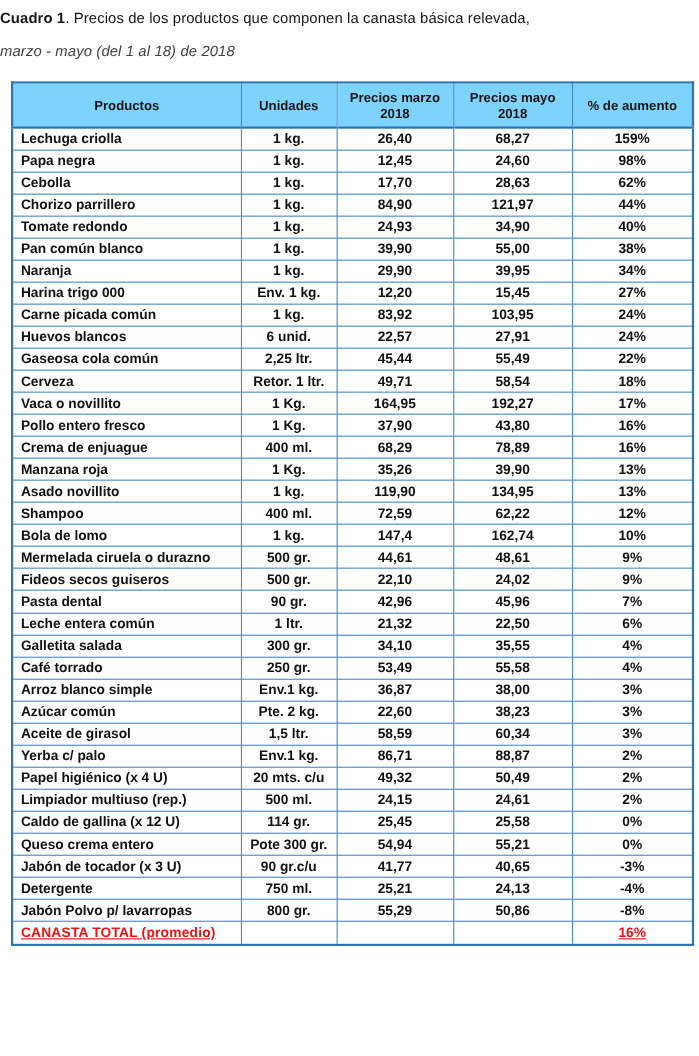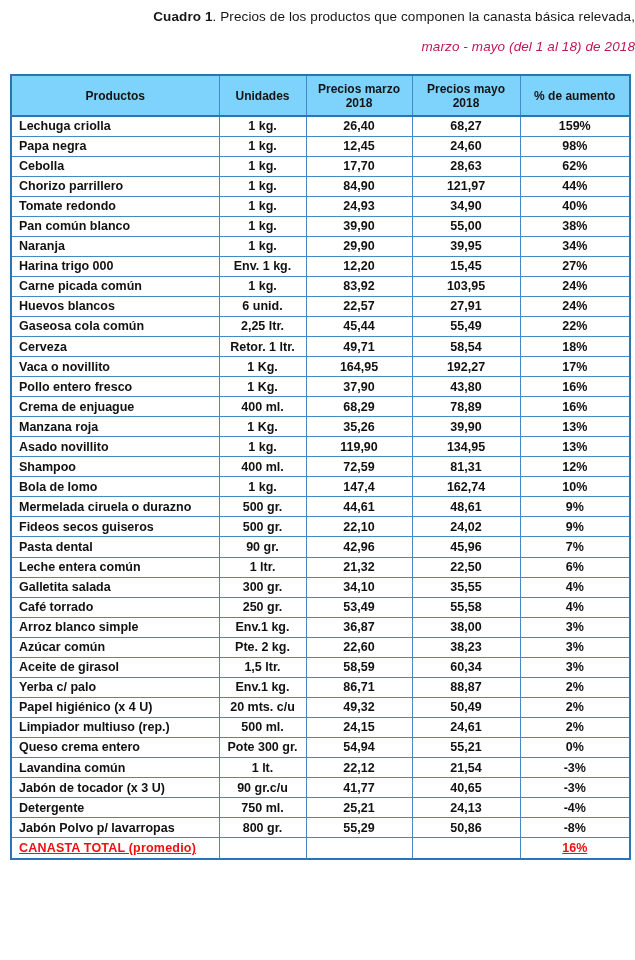--- a/index.html
+++ b/index.html
@@ -5,29 +5,29 @@
   * { margin: 0; padding: 0; box-sizing: border-box; }
   html, body { background: #ffffff; }
   body {
     width: 635px; height: 960px;
     font-family: "Liberation Sans", sans-serif;
     color: #111111;
     overflow: hidden;
   }
   .page { width: 635px; height: 960px; padding-top: 8px; }
 
-  .title-block { text-align: right; padding-left: 32px; }
+  .title-block { text-align: left; }
   .title-line1 {
     font-size: 13.5px; line-height: 17px; color: #161616;
     margin-bottom: 13px; letter-spacing: .1px;
   }
   .title-line1 .t-bold { font-weight: bold; }
   .title-line2 {
     font-size: 13.5px; line-height: 17px; font-style: italic;
-    color: #be185d; margin-bottom: 19px; letter-spacing: .1px; margin-left: 10px;
+    color: #404040; margin-bottom: 19px; letter-spacing: .1px;
   }
 
   table.price-table {
     margin-left: 10px;
     width: 619px;
     border-collapse: collapse;
     table-layout: fixed;
     border: 2px solid #2e74b5;
   }
   .price-table th, .price-table td {
@@ -202,21 +202,21 @@
           <td class="cell-left">Asado novillito</td>
           <td>1 kg.</td>
           <td>119,90</td>
           <td>134,95</td>
           <td>13%</td>
         </tr>
         <tr>
           <td class="cell-left">Shampoo</td>
           <td>400 ml.</td>
           <td>72,59</td>
-          <td>81,31</td>
+          <td>62,22</td>
           <td>12%</td>
         </tr>
         <tr>
           <td class="cell-left">Bola de lomo</td>
           <td>1 kg.</td>
           <td>147,4</td>
           <td>162,74</td>
           <td>10%</td>
         </tr>
         <tr>
@@ -297,32 +297,32 @@
           <td>2%</td>
         </tr>
         <tr>
           <td class="cell-left">Limpiador multiuso (rep.)</td>
           <td>500 ml.</td>
           <td>24,15</td>
           <td>24,61</td>
           <td>2%</td>
         </tr>
         <tr>
+          <td class="cell-left">Caldo de gallina (x 12 U)</td>
+          <td>114 gr.</td>
+          <td>25,45</td>
+          <td>25,58</td>
+          <td>0%</td>
+        </tr>
+        <tr>
           <td class="cell-left">Queso crema entero</td>
           <td>Pote 300 gr.</td>
           <td>54,94</td>
           <td>55,21</td>
           <td>0%</td>
-        </tr>
-        <tr>
-          <td class="cell-left">Lavandina común</td>
-          <td>1 lt.</td>
-          <td>22,12</td>
-          <td>21,54</td>
-          <td>-3%</td>
         </tr>
         <tr>
           <td class="cell-left">Jabón de tocador (x 3 U)</td>
           <td>90 gr.c/u</td>
           <td>41,77</td>
           <td>40,65</td>
           <td>-3%</td>
         </tr>
         <tr>
           <td class="cell-left">Detergente</td>

